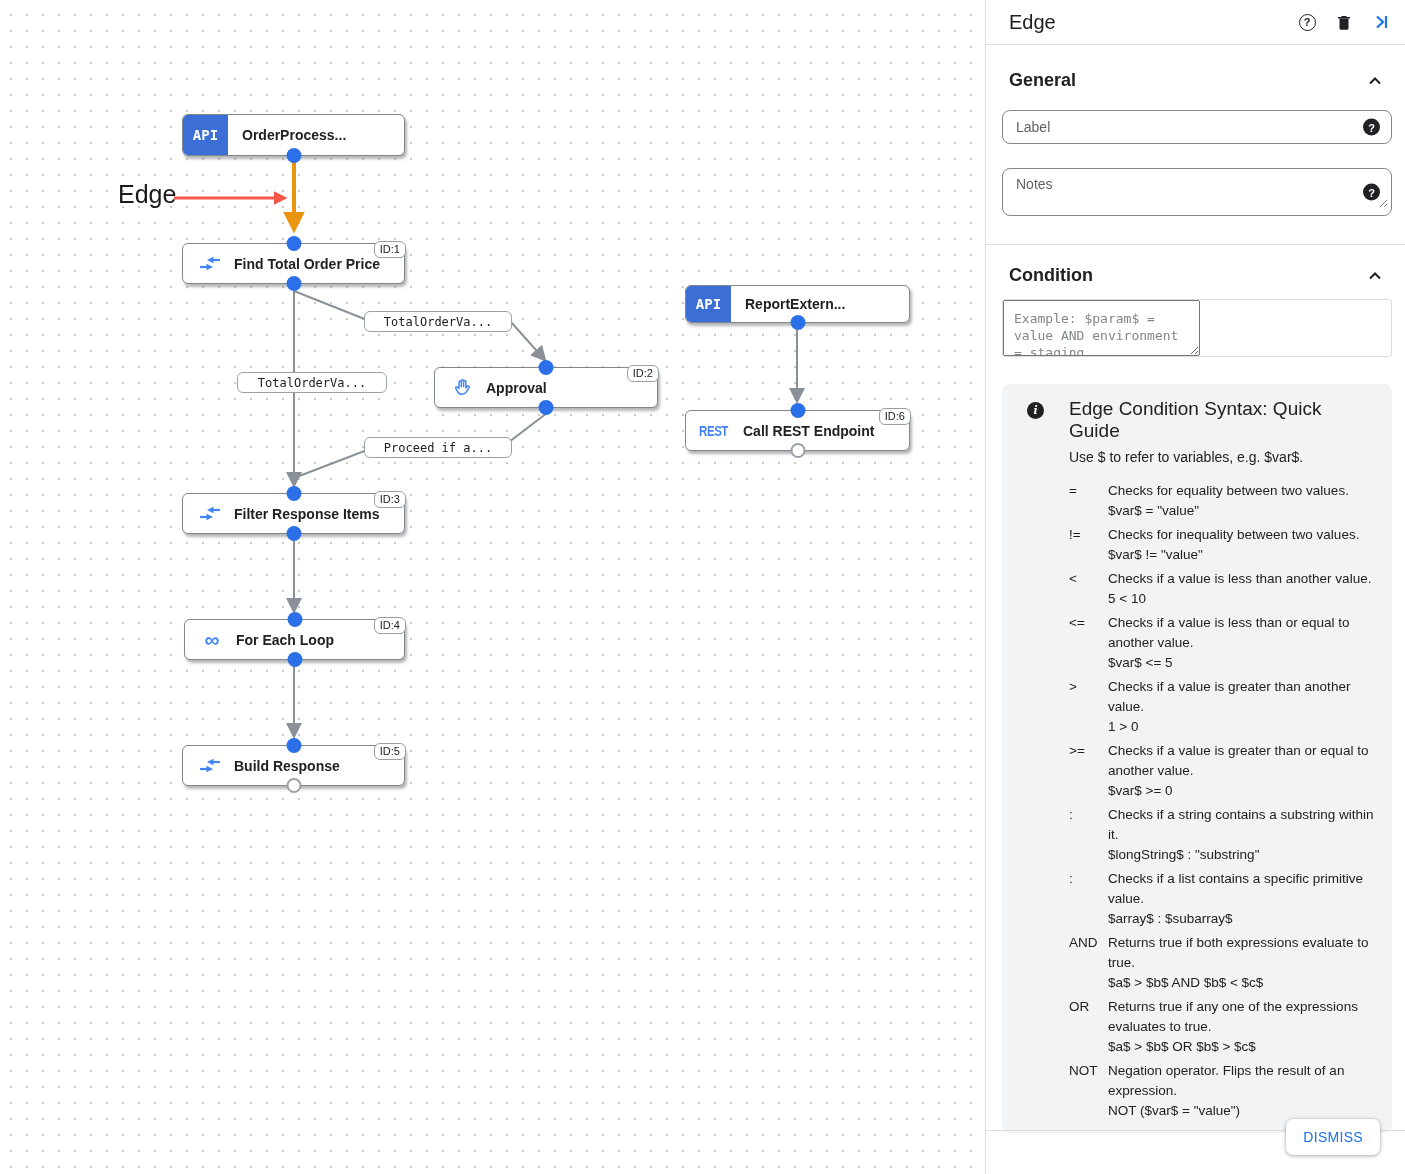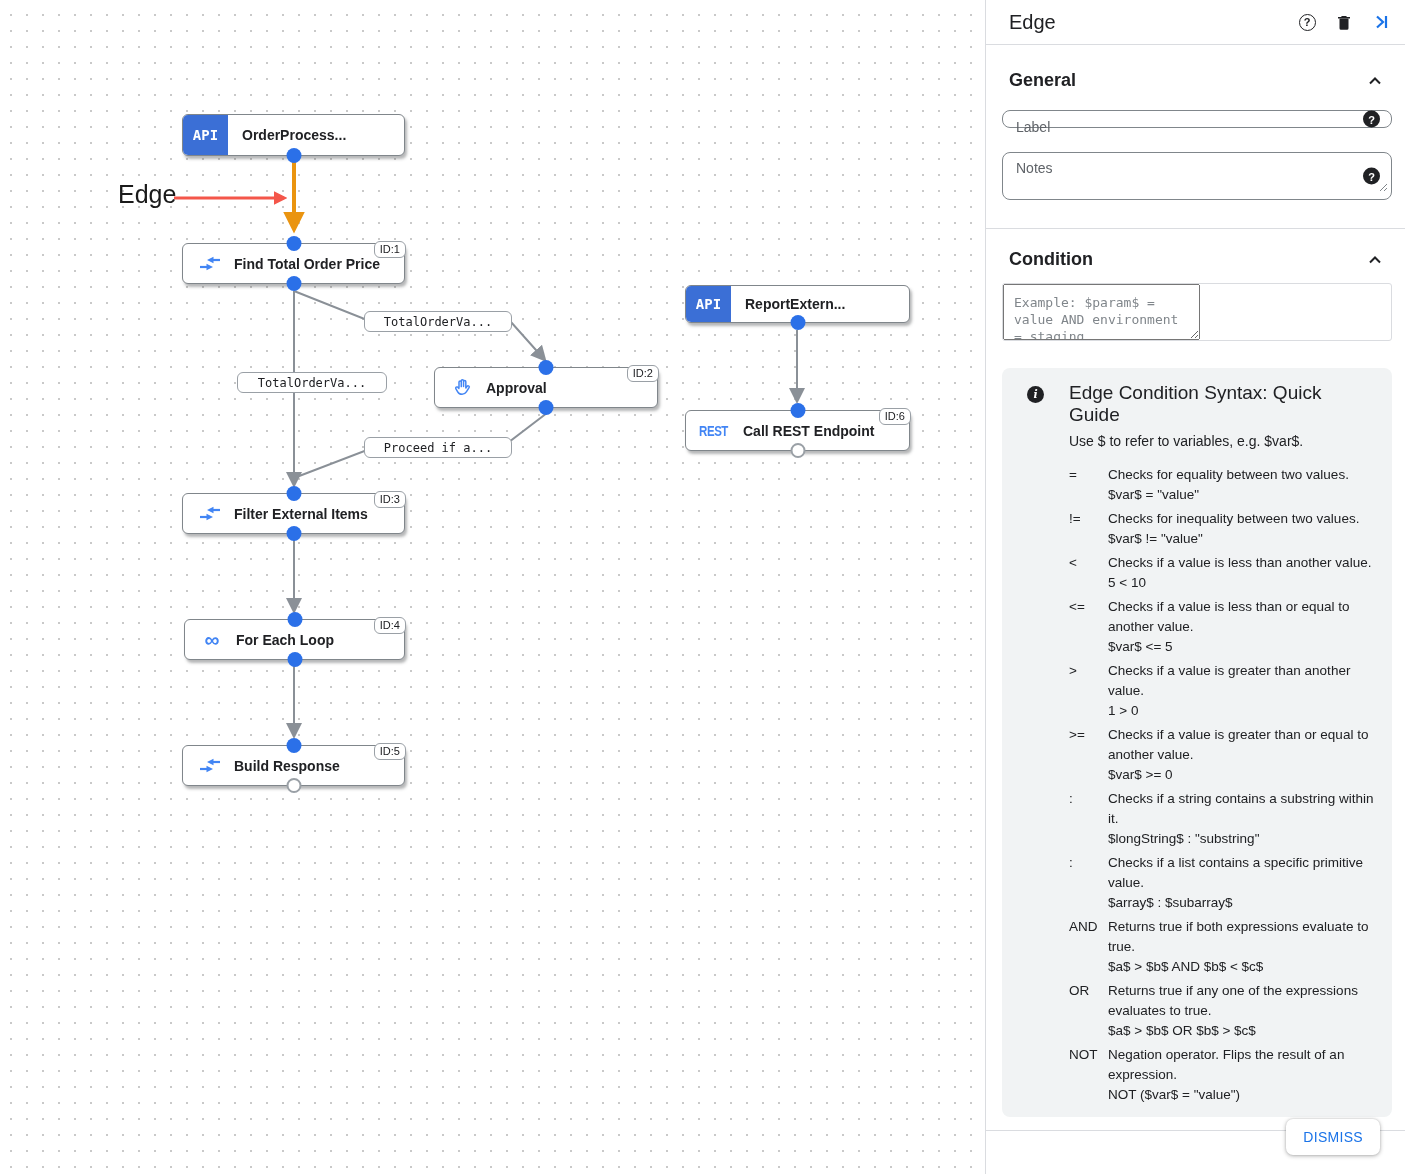--- a/index.html
+++ b/index.html
@@ -51,21 +51,21 @@
 
   .section-head { display:flex; align-items:center; padding:0 20px 0 23px; }
   .section-title { font-size:18px; font-weight:700; flex:1; }
   .sec-general { margin-top:25px; }
   .sec-condition { margin-top:20px; }
 
   .field { position:relative; margin:0 14px 0 16px; width:390px; border:1px solid #80868b;
            border-radius:8px; background:#fff; }
   .field input, .field textarea { width:100%; border:none; outline:none; background:transparent;
            font-family:"Liberation Sans", sans-serif; font-size:14px; color:#202124; resize:none; }
-  .field-label-box { height:18px; margin-top:19px;text-decoration:underline; }
+  .field-label-box { height:34px; margin-top:19px;text-decoration:underline; }
   .field-label-box input { height:32px; padding:0 40px 0 13px; }
   .field-notes { height:48px; margin-top:24px; }
   .field-notes textarea { height:46px; padding:7px 40px 0 13px; }
   .q-filled { position:absolute; right:11px; top:50%; transform:translateY(-50%); width:17px; height:17px;
               background:#202124; color:#fff; border-radius:50%; display:flex; align-items:center;
               justify-content:center; font-size:11px; font-weight:700; }
   .resize-grip { position:absolute; right:3px; bottom:3px; }
 
   .divider { border-top:1px solid #dadce0; margin-top:28px; }
 
@@ -179,21 +179,21 @@
 
     <div class="node" style="left:182px; top:493px; width:223px; height:41px;">
       <span class="node-icon">
         <svg width="22" height="15" viewBox="0 0 22 15">
           <line x1="13" y1="4" x2="21" y2="4" stroke="#4285f4" stroke-width="2.2"></line>
           <polygon points="8,4 14.5,.8 14.5,7.2" fill="#4285f4"></polygon>
           <line x1="1" y1="11" x2="9" y2="11" stroke="#4285f4" stroke-width="2.2"></line>
           <polygon points="14,11 7.5,7.8 7.5,14.2" fill="#4285f4"></polygon>
         </svg>
       </span>
-      <span class="node-title">Filter External Items</span>
+      <span class="node-title">Filter Response Items</span>
       <span class="node-id">ID:3</span>
       <span class="dot dot-top"></span>
       <span class="dot dot-bottom"></span>
     </div>
 
     <div class="node" style="left:184px; top:619px; width:221px; height:41px;">
       <span class="node-icon">
         <span class="loop-glyph">∞</span>
       </span>
       <span class="node-title">For Each Loop</span>

